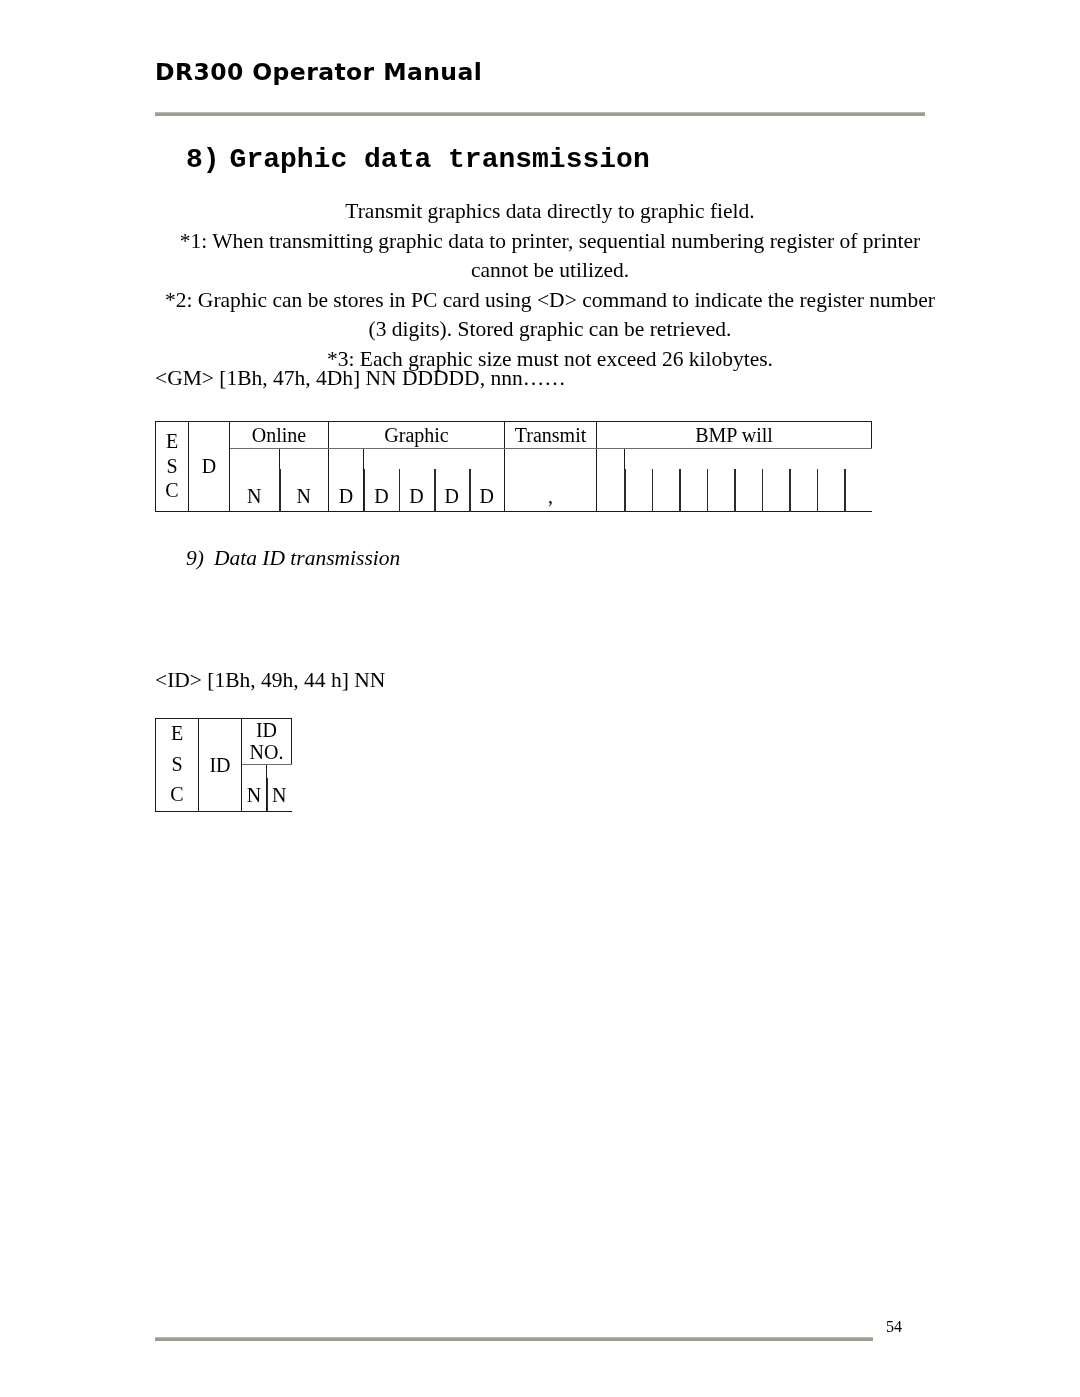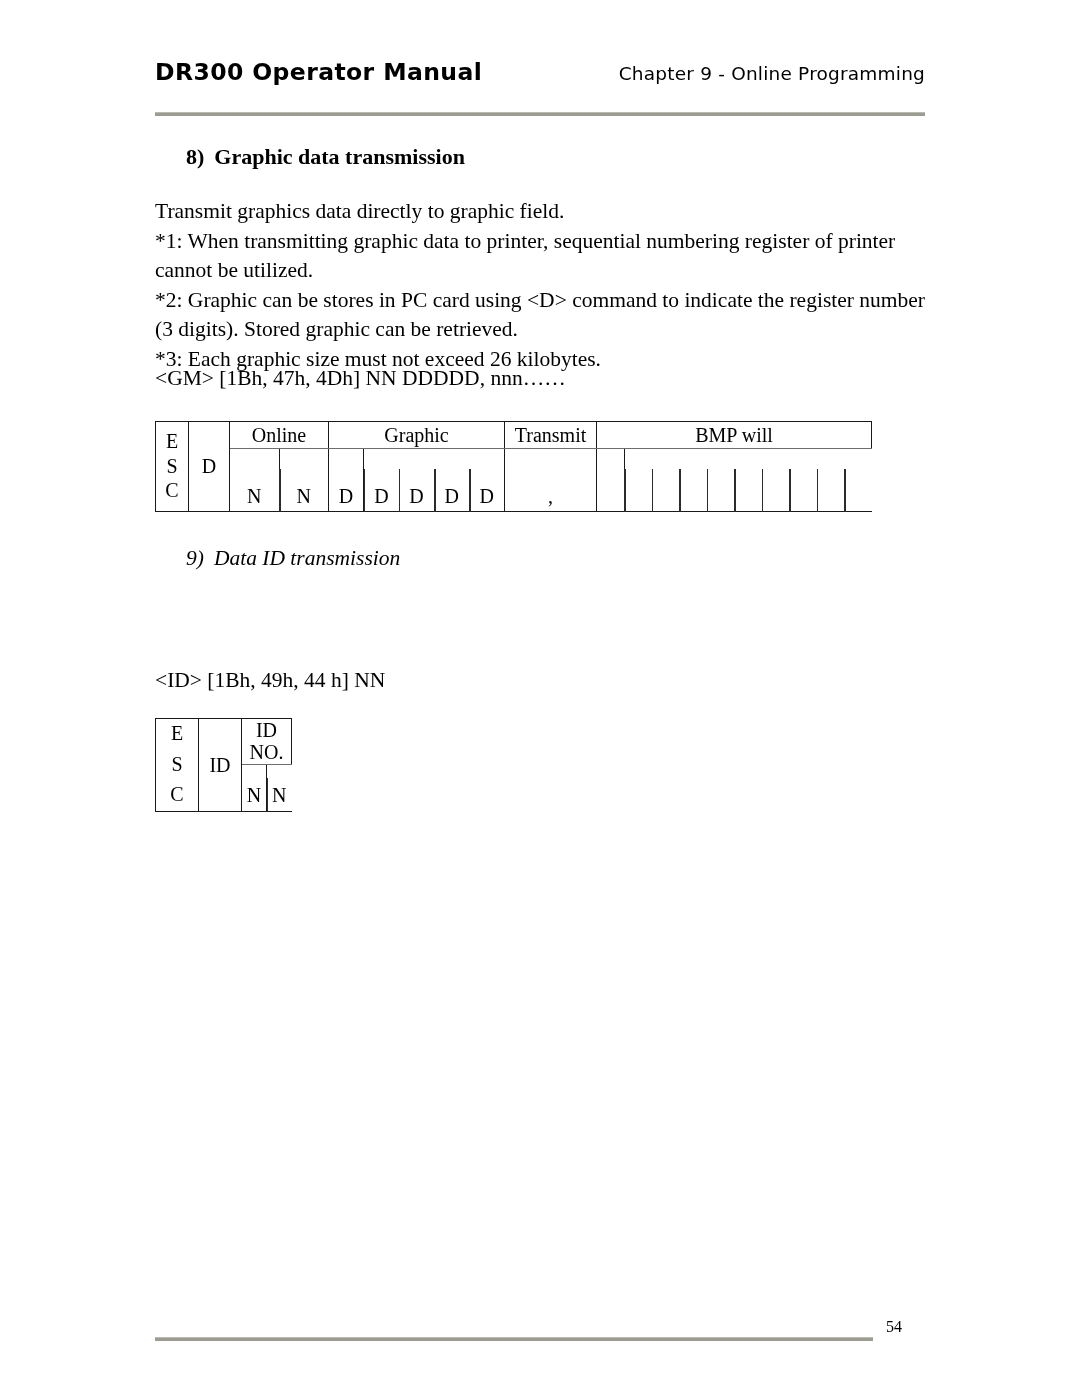--- a/index.html
+++ b/index.html
@@ -55,36 +55,38 @@
     height: 3px;
     background: #9c9c90;
     border-top: 1px solid #b9b9ae;
   }
 
   
   .sec-heading {
     position: absolute;
     left: 186px;
     top: 144px;
-    font-size: 22px;
+    font-size: 28px;
     font-weight: bold;
     white-space: nowrap;
+    font-family: Liberation Mono, monospace;
   }
   .sec-heading .num { margin-right: 10px; }
 
   .para {
     position: absolute;
     font-size: 21.5px;
     line-height: 29.6px;
     text-align: left;
   }
   .para-1 {
     left: 155px;
     top: 197px;
     width: 790px;
+    text-align: center;
   }
   .cmd-line {
     position: absolute;
     font-size: 21.5px;
     white-space: nowrap;
   }
   .cmd-gm {
     left: 155px;
     top: 366px;
   }
@@ -200,21 +202,20 @@
     font-size: 16px;
   }
 </style>
 </head>
 <body>
 
 <div class="page">
 
   <div class="header">
     <div class="header-title">DR300 Operator Manual</div>
-    <div class="header-chapter">Chapter 9 - Online Programming</div>
   </div>
   <div class="header-rule"></div>
 
   <div class="sec-heading">
     <span class="num">8)</span><span>Graphic data transmission</span>
   </div>
 
   <div class="para para-1">
     <div>Transmit graphics data directly to graphic field.</div>
     <div>*1: When transmitting graphic data to printer, sequential numbering register of printer cannot be utilized.</div>

